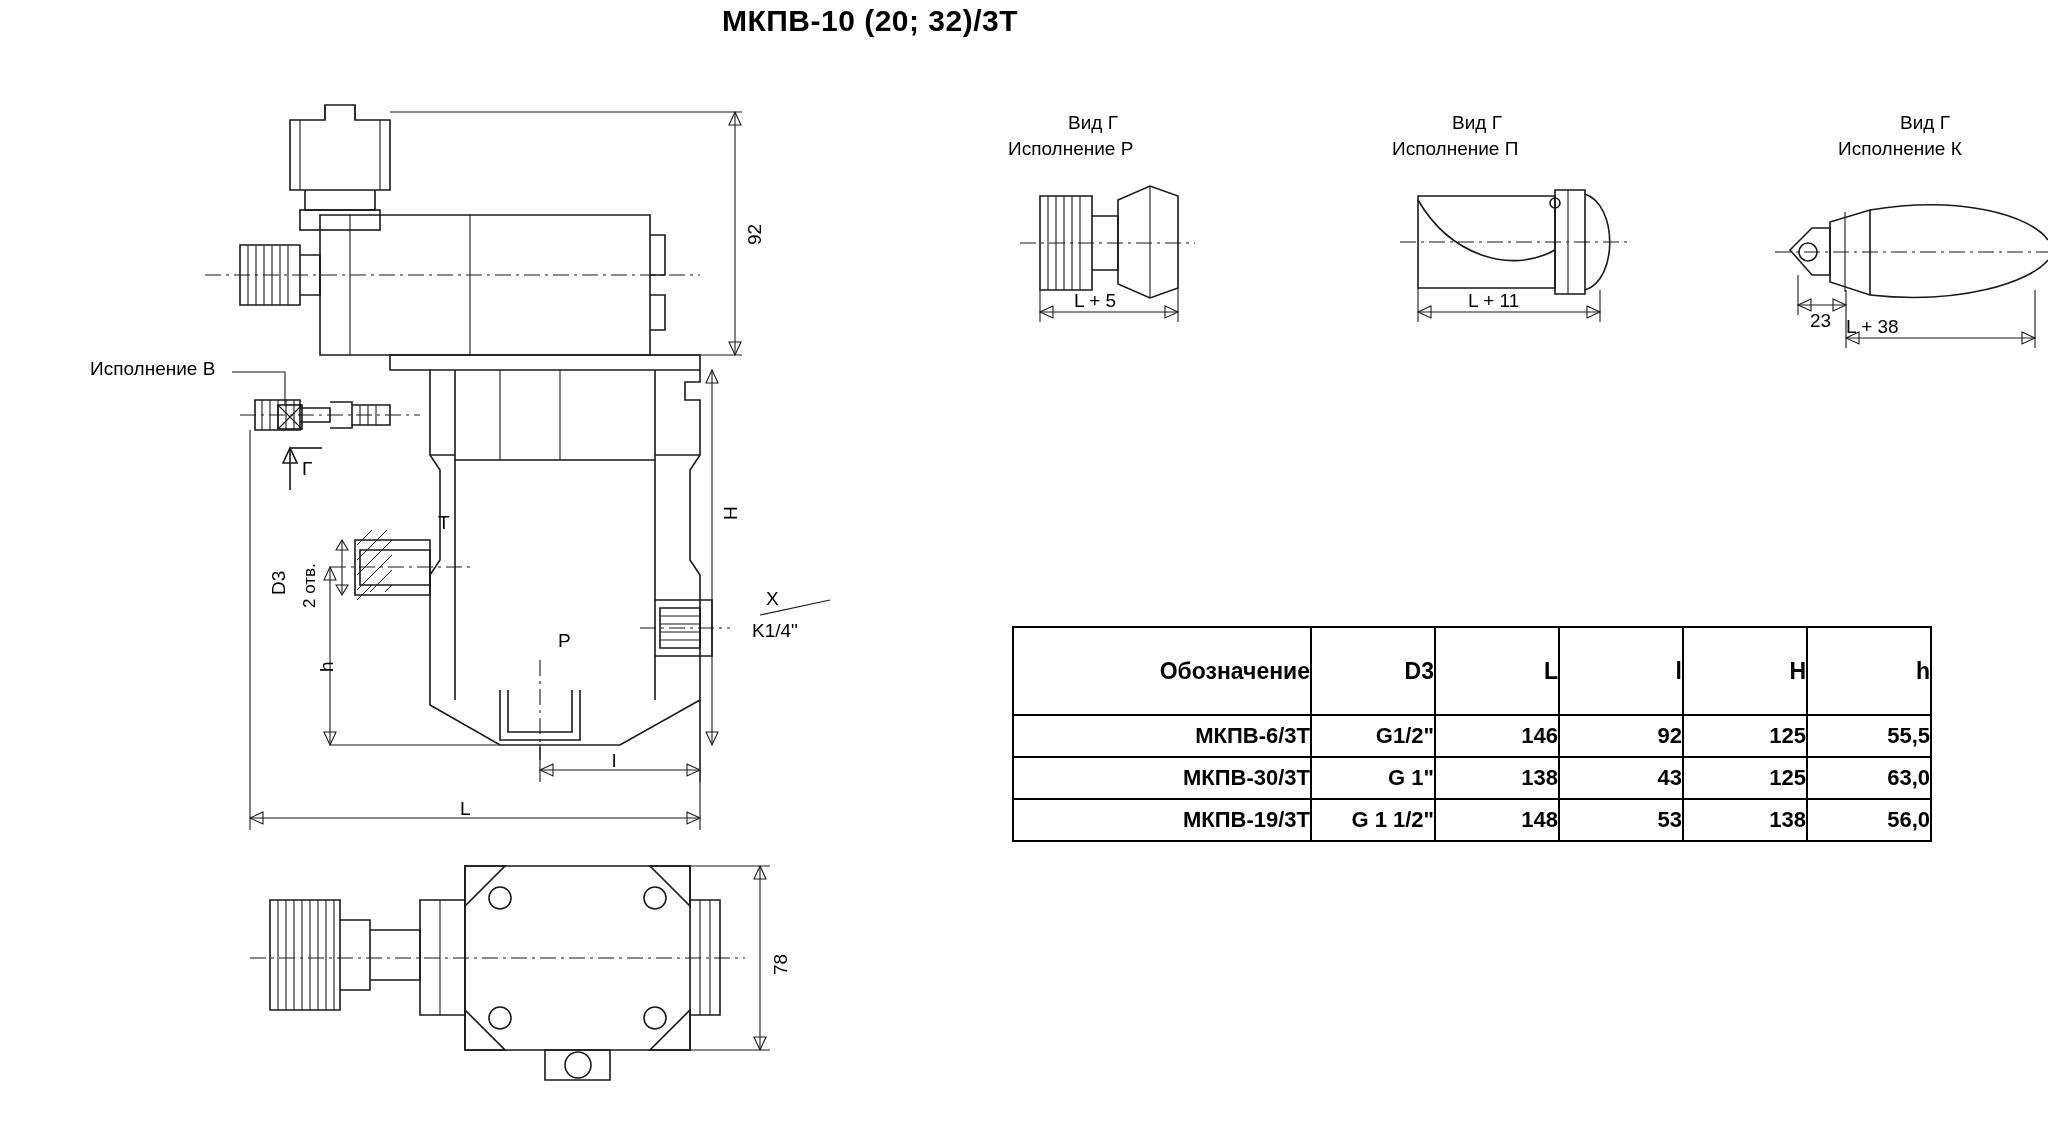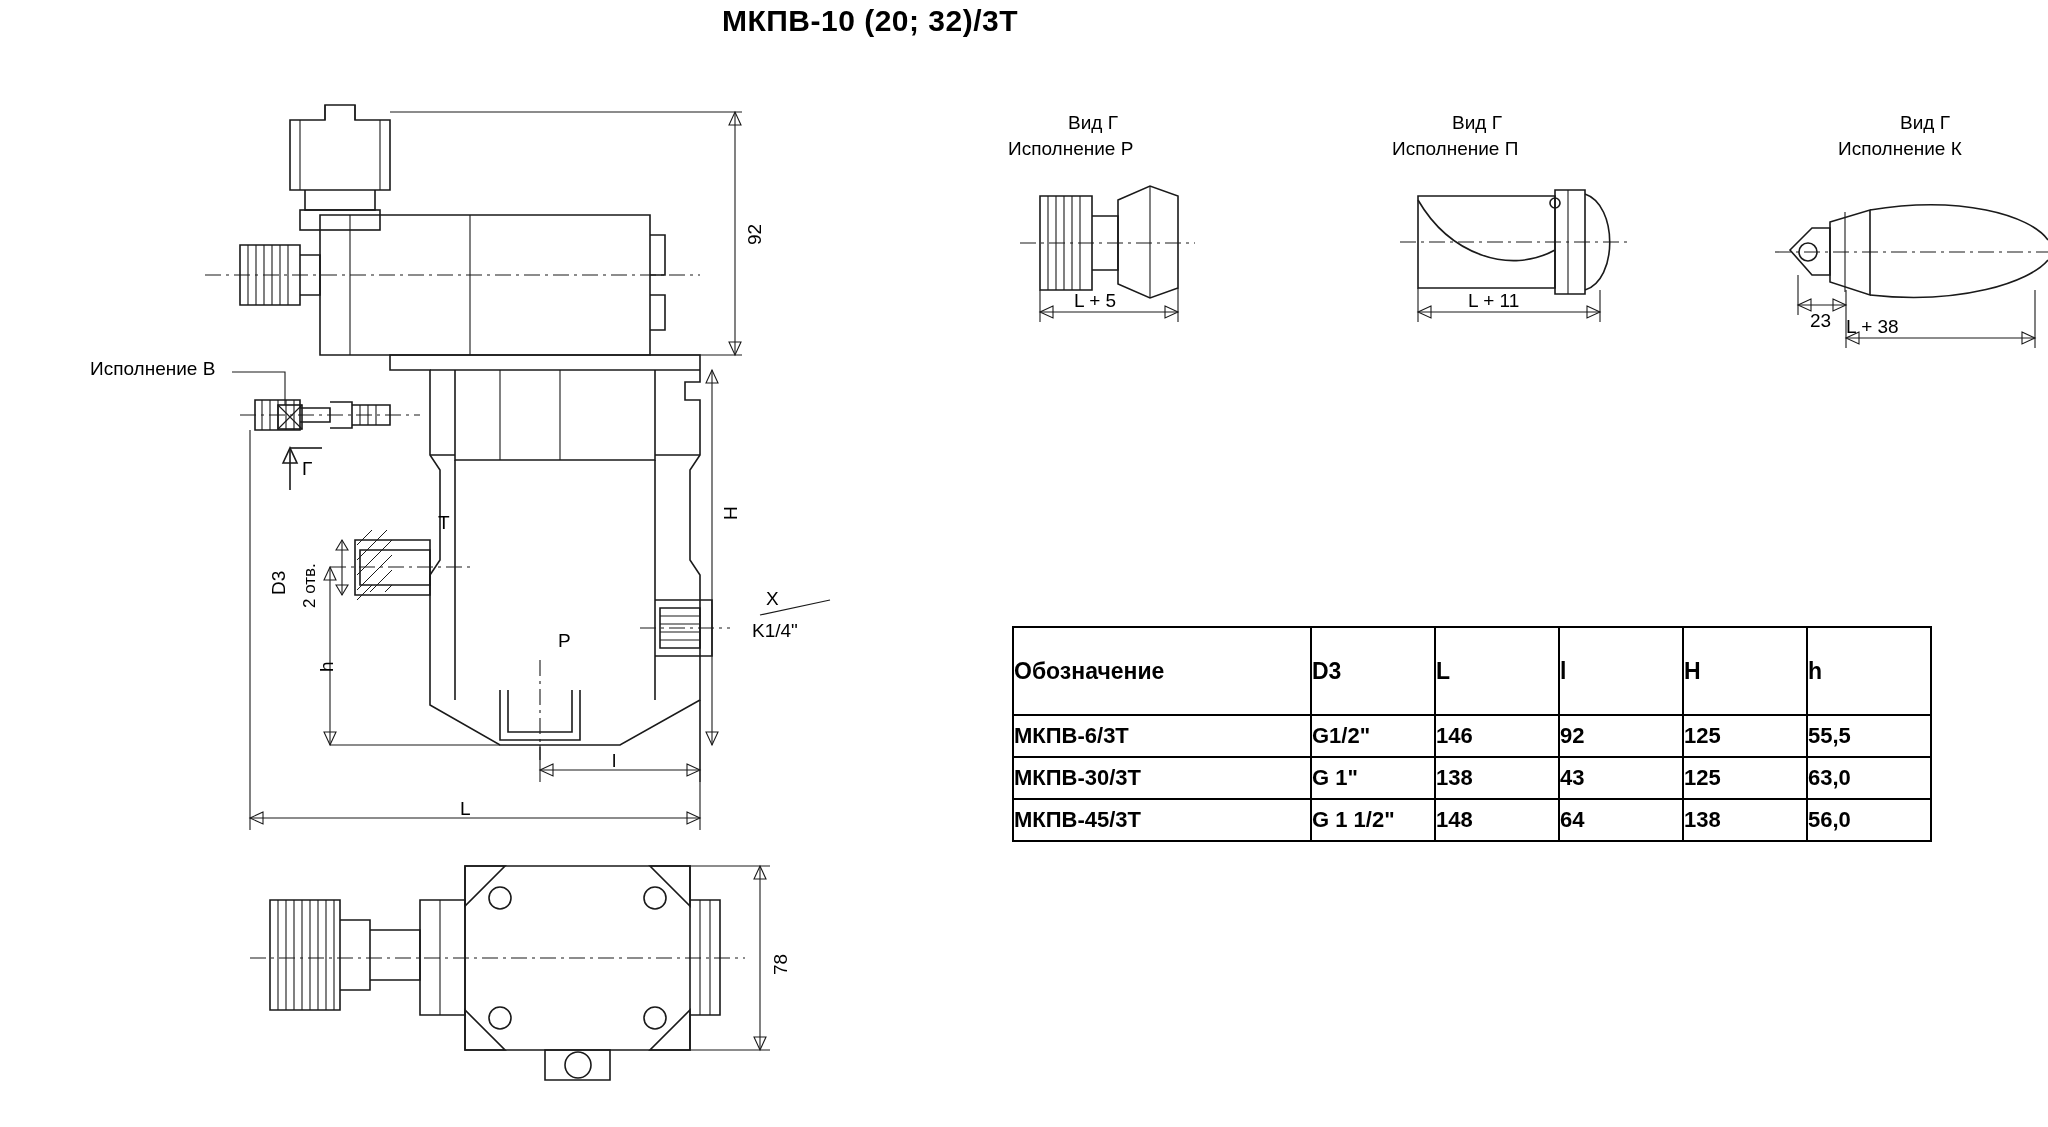--- a/index.html
+++ b/index.html
@@ -53,21 +53,21 @@
   
   #spec-table {
     position: absolute;
     left: 1012px;
     top: 626px;
     border-collapse: collapse;
     font-size: 21px;
   }
   #spec-table th, #spec-table td {
     border: 2px solid #000;
-    text-align: left;
+    text-align: right;
     font-weight: bold;
     padding: 0;
   }
   #spec-table thead th {
     height: 86px;
     font-size: 23px;
   }
   #spec-table tbody td {
     height: 40px;
     font-size: 22px;
@@ -316,21 +316,21 @@
     </tr>
     <tr>
       <td class="c0">МКПВ-30/3Т</td>
       <td class="c1">G 1"</td>
       <td class="c2">138</td>
       <td class="c3">43</td>
       <td class="c4">125</td>
       <td class="c5">63,0</td>
     </tr>
     <tr>
-      <td class="c0">МКПВ-45/3Т</td>
+      <td class="c0">МКПВ-19/3Т</td>
       <td class="c1">G 1 1/2"</td>
       <td class="c2">148</td>
-      <td class="c3">64</td>
+      <td class="c3">53</td>
       <td class="c4">138</td>
       <td class="c5">56,0</td>
     </tr>
   </tbody>
 </table>
 
 </body></html>

